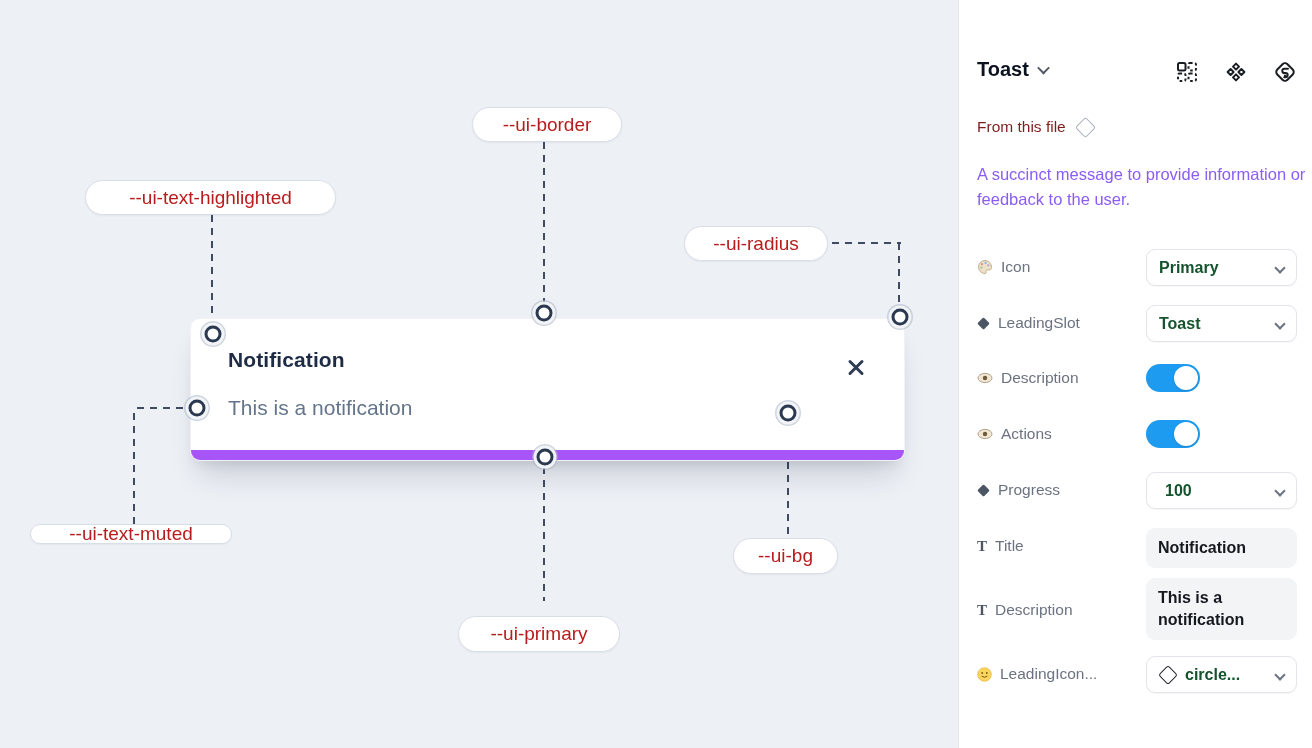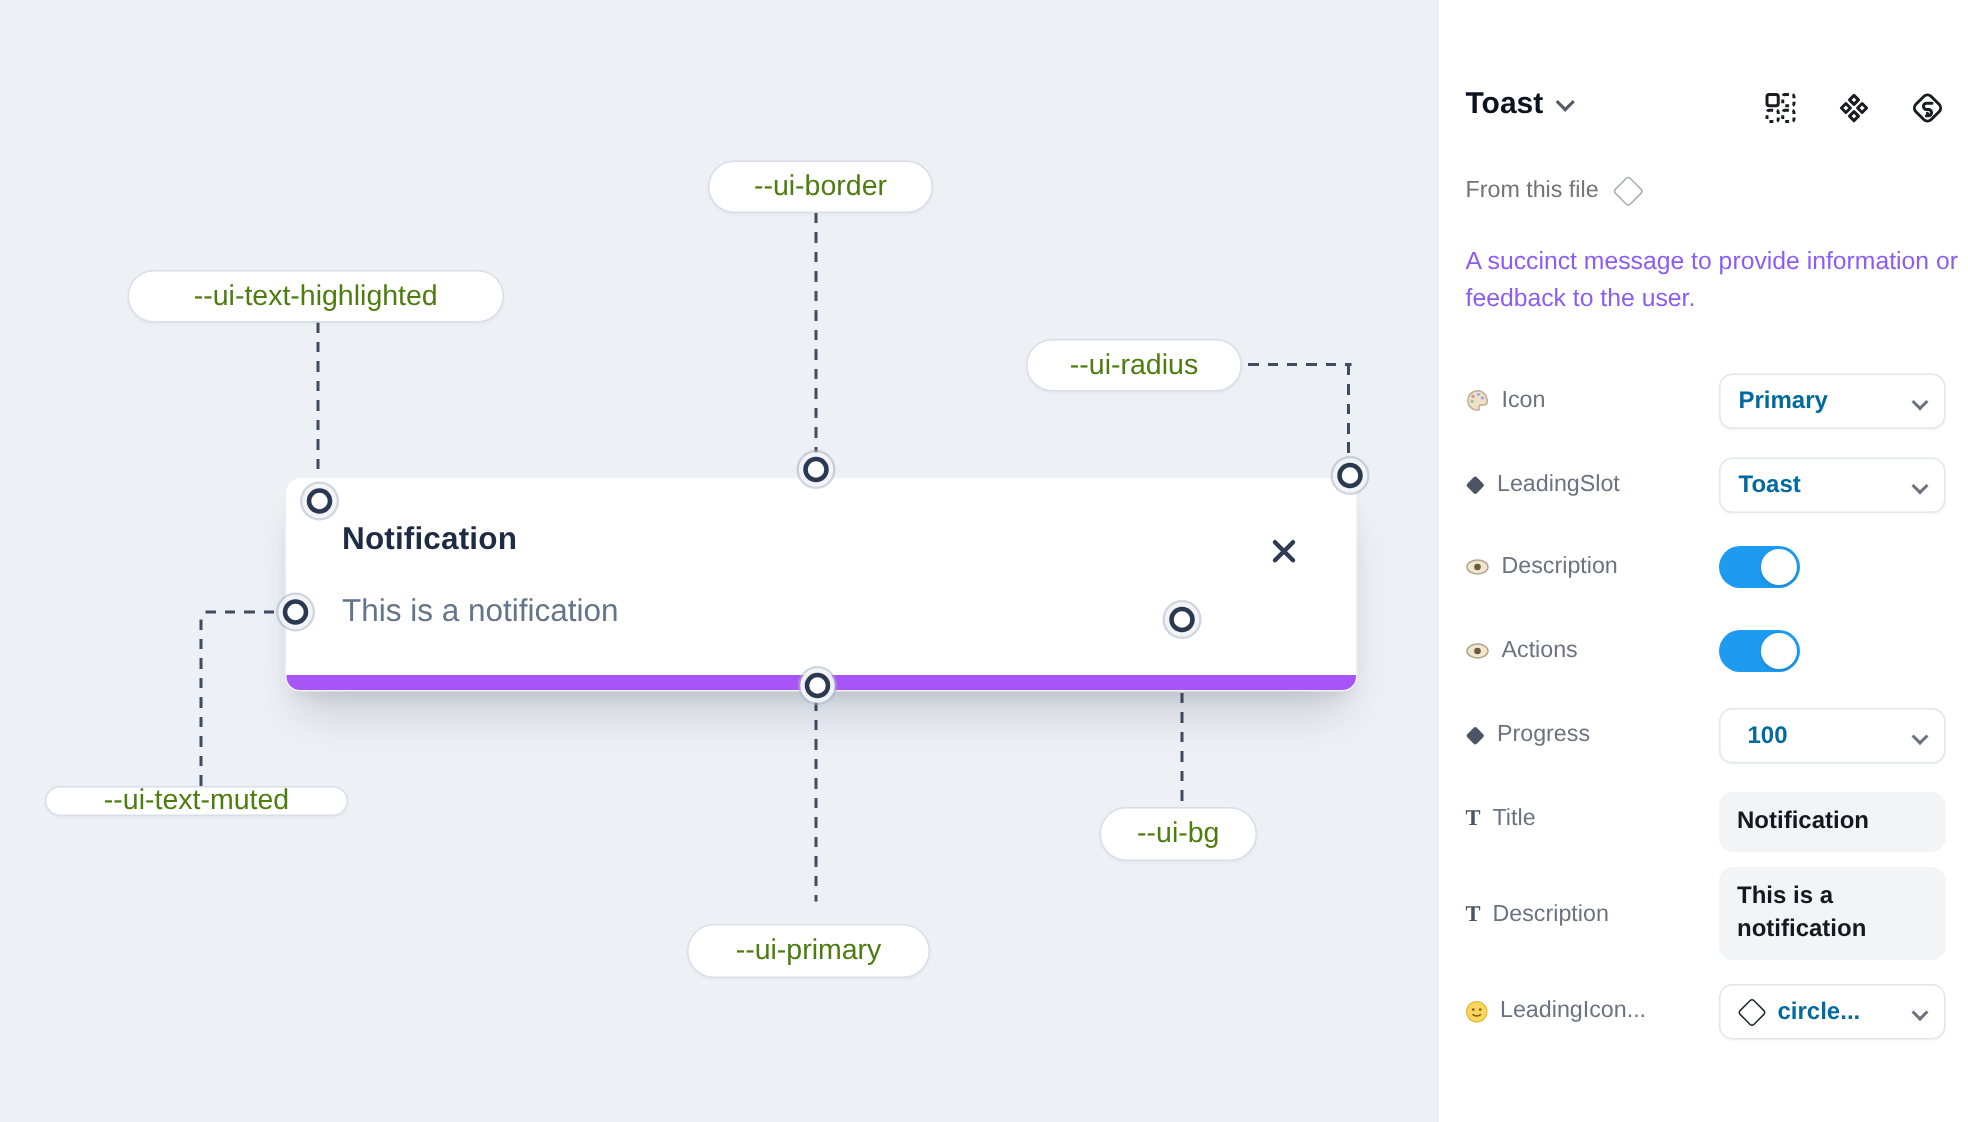--- a/index.html
+++ b/index.html
@@ -19,47 +19,47 @@
   .toast-desc{position:absolute;left:37px;top:77px;font-size:21px;font-weight:400;color:#64748b;}
   .toast-close{position:absolute;right:34px;top:34px;width:28px;height:28px;cursor:pointer;}
   .toast-close .bar{position:absolute;left:4px;top:12.5px;width:20px;height:3px;background:#2f3c53;border-radius:2px;}
   .toast-close .bar.a{transform:rotate(45deg);}
   .toast-close .bar.b{transform:rotate(-45deg);}
   .toast-progress{position:absolute;left:0;bottom:0;width:100%;height:10px;background:#a855f7;border-radius:0 0 9px 9px;}
   
   .pill{
     position:absolute;box-sizing:border-box;display:flex;align-items:center;justify-content:center;
     background:#ffffff;border:1px solid #d8dee8;border-radius:18px;
-    font-size:19px;color:#4d7c0f;box-shadow:0 1px 2px rgba(30,41,59,.05);
+    font-size:19px;color:#b91c1c;box-shadow:0 1px 2px rgba(30,41,59,.05);
     white-space:nowrap;cursor:pointer;
   }
   
   .vline{position:absolute;width:2px;background-image:repeating-linear-gradient(180deg,#3f4b61 0 7px,transparent 7px 13px);}
   .hline{position:absolute;height:2px;background-image:repeating-linear-gradient(90deg,#3f4b61 0 7px,transparent 7px 13px);}
   .dot{
     position:absolute;width:11px;height:11px;background:#fff;border:3px solid #2b3950;border-radius:50%;
     transform:translate(-50%,-50%);
     box-shadow:0 0 0 3px rgba(243,245,249,.95),0 0 0 4.5px rgba(168,178,194,.55);
   }
   
   .panel{position:absolute;left:958px;top:0;width:354px;height:748px;background:#ffffff;border-left:1px solid #e4e7eb;box-sizing:border-box;}
   .panel-title{position:absolute;left:18px;top:58px;font-size:20px;font-weight:700;color:#0b1220;display:flex;align-items:center;gap:10px;cursor:pointer;}
   .chev{display:inline-block;width:7px;height:7px;border-right:2px solid #535a66;border-bottom:2px solid #535a66;transform:rotate(45deg) translate(-1px,-1px);}
   .hicon{position:absolute;top:60px;width:24px;height:24px;cursor:pointer;}
-  .from-row{position:absolute;left:18px;top:118px;display:flex;align-items:center;gap:12px;font-size:15.5px;color:#737373;}
+  .from-row{position:absolute;left:18px;top:118px;display:flex;align-items:center;gap:12px;font-size:15.5px;color:#7f1d1d;}
   .from-diamond{width:13px;height:13px;border:1.5px solid #a7adb6;border-radius:2.5px;transform:rotate(45deg);}
   .panel-desc{position:absolute;left:18px;top:162px;width:332px;font-size:16.5px;line-height:25px;color:#8b5cf6;}
   .prop-label{position:absolute;left:18px;display:flex;align-items:center;gap:8px;font-size:15.5px;color:#6b7280;height:20px;}
   .prop-label .ticon{font-family:"Liberation Serif","DejaVu Serif",serif;font-weight:700;font-size:15px;color:#4b5563;}
   .diamond-sm{width:9px;height:9px;background:#4b5563;border-radius:1.5px;transform:rotate(45deg);margin:0 2px;}
   .select{
     position:absolute;left:187px;width:151px;height:37px;box-sizing:border-box;
     background:#fff;border:1px solid #e2e5ea;border-radius:9px;
     display:flex;align-items:center;padding:0 12px;gap:8px;cursor:pointer;
-    font-size:16px;font-weight:700;color:#0369a1;box-shadow:0 1px 1px rgba(16,24,40,.03);
+    font-size:16px;font-weight:700;color:#14532d;box-shadow:0 1px 1px rgba(16,24,40,.03);
   }
   .select .schev{margin-left:auto;width:6px;height:6px;border-right:2px solid #6b7280;border-bottom:2px solid #6b7280;transform:rotate(45deg);}
   .field{
     position:absolute;left:187px;width:151px;box-sizing:border-box;
     background:#f3f4f6;border-radius:9px;padding:9px 12px;
     font-size:16px;font-weight:700;color:#14181f;line-height:22px;cursor:text;
   }
   .toggle{position:absolute;left:187px;width:54px;height:28px;background:#1d9bf0;border-radius:14px;cursor:pointer;}
   .toggle .knob{position:absolute;right:2px;top:2px;width:24px;height:24px;background:#fff;border-radius:50%;box-shadow:0 1px 2px rgba(0,0,0,.15);}
   .sel-diamond{width:12px;height:12px;border:1.8px solid #22262d;border-radius:2.5px;transform:rotate(45deg);flex:0 0 auto;margin:0 2px;}

